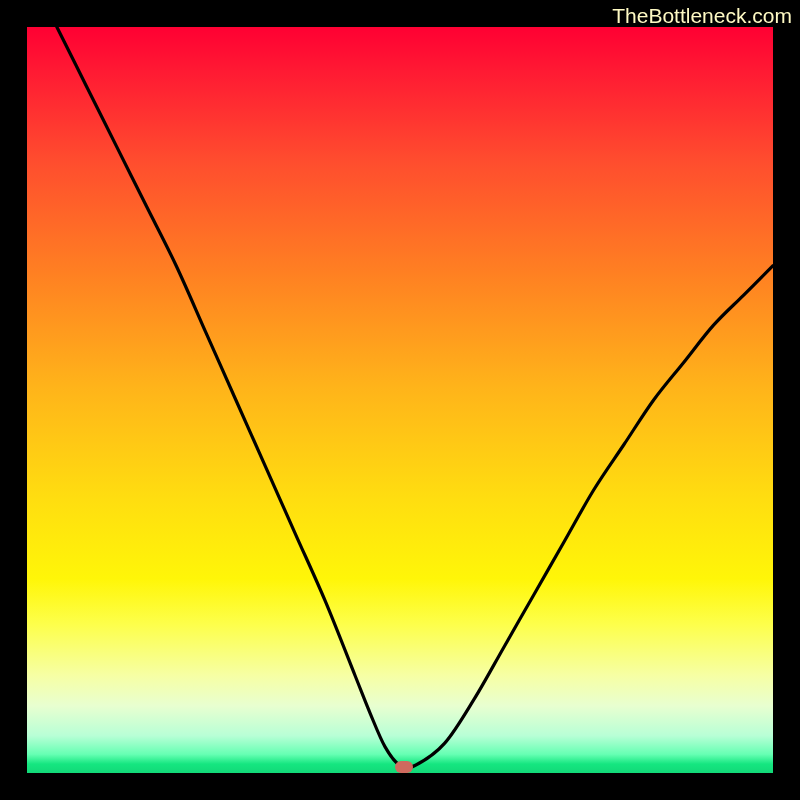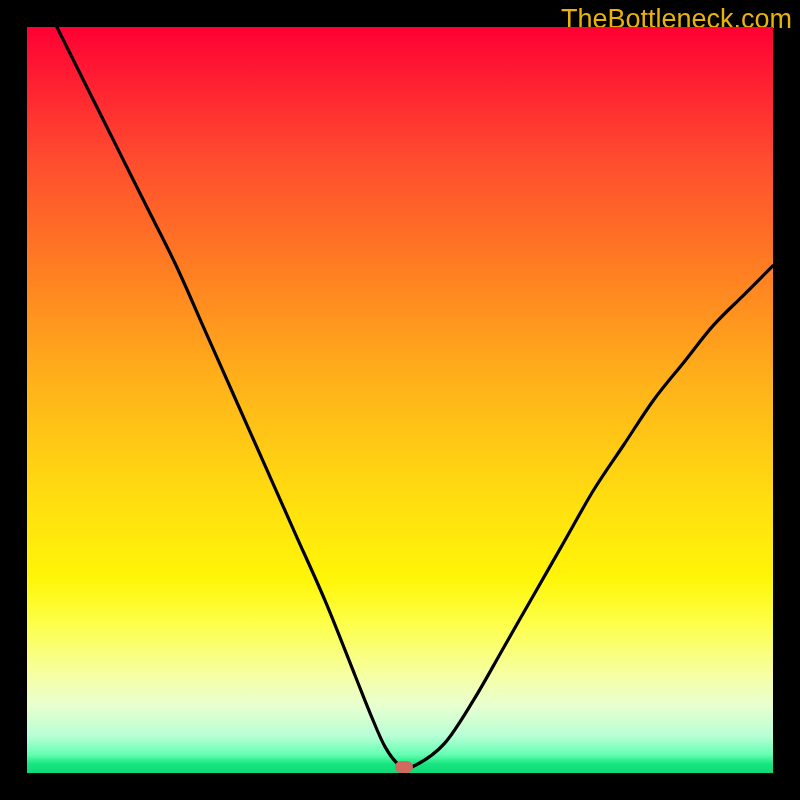--- a/index.html
+++ b/index.html
@@ -38,22 +38,22 @@
       #b8ffd6 95%,
       #66ffb3 97.5%,
       #15e680 98.8%,
       #12d978 100%
     );
   }
   .watermark {
     position: absolute;
     top: 4px;
     right: 8px;
-    color: #eab308;
-    font-size: 27px;
+    color: #fef9c3;
+    font-size: 21px;
     font-weight: 500;
     letter-spacing: 0px;
     font-family: Arial, Helvetica, sans-serif;
     margin-left: 17px;
   }
   svg.curve {
     position: absolute;
     left: 0; top: 0;
     width: 746px;
     height: 746px;

